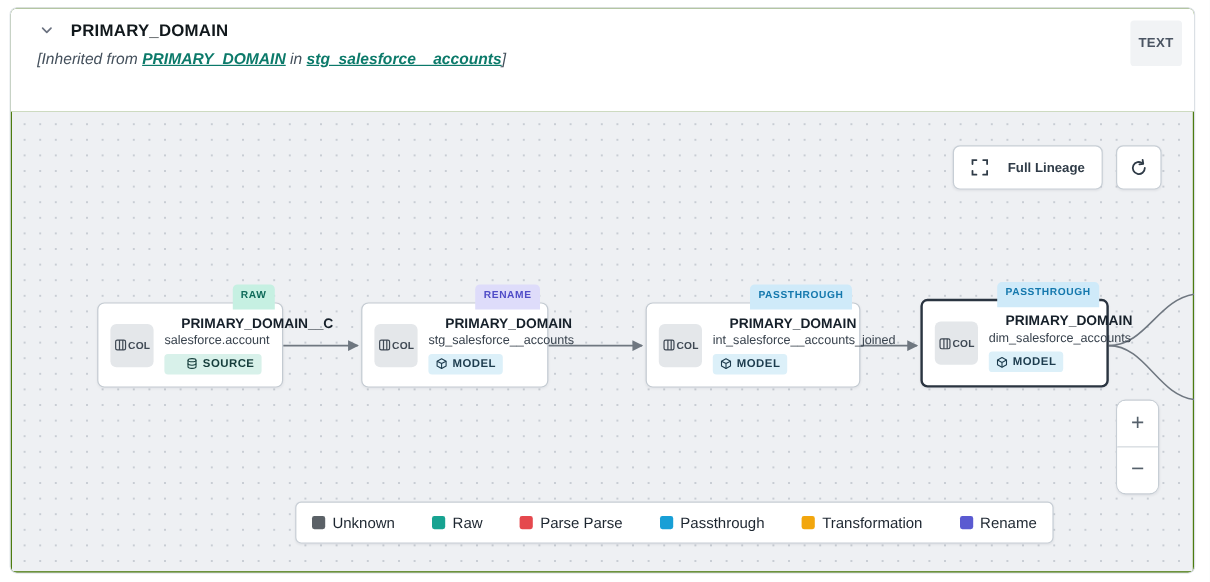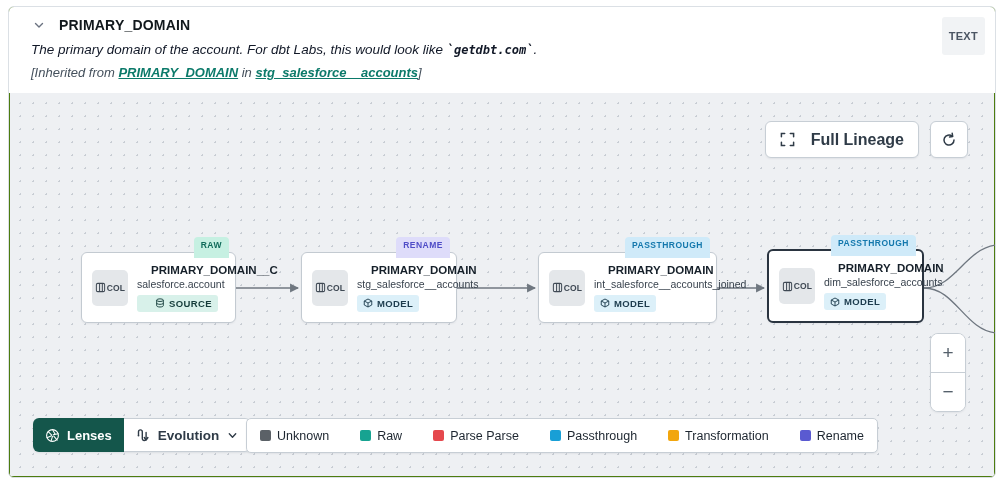--- a/index.html
+++ b/index.html
@@ -34,21 +34,21 @@
   .kind-badge { display:inline-flex; align-items:center; gap:4px; font-size:9.5px; font-weight:700; letter-spacing:.4px; border-radius:3px; padding:3px 6px; margin-top:3px; align-self:flex-start; }
   .kind-source { background:#d8f1ea; color:#143c3a;padding-left:18px; }
   .kind-model { background:#dcf0f9; color:#1d3c4e; }
 
   .evo-badge { position:absolute; top:-16px; right:6px; font-size:8.5px; font-weight:700; letter-spacing:.5px; padding:3px 7px 8px 7px; border-radius:4px 4px 0 0; z-index:0; }
   .evo-raw { background:#c6f0e2; color:#0f6b5a; }
   .evo-rename { background:#dedcfa; color:#4f4cc7; }
   .evo-passthrough { background:#cfeaf9; color:#1478ad; }
 
   
-  .btn { background:#fff; border:1px solid #c7ced5; border-radius:6px; display:flex; align-items:center; justify-content:center; gap:16px; cursor:pointer; color:#2f3b47; font-size:16px; font-weight:600; box-shadow:0 1px 2px rgba(16,24,40,.06); }
+  .btn { background:#fff; border:1px solid #c7ced5; border-radius:6px; display:flex; align-items:center; justify-content:center; gap:16px; cursor:pointer; color:#2f3b47; font-size:11px; font-weight:600; box-shadow:0 1px 2px rgba(16,24,40,.06); }
   .full-lineage { position:absolute; right:75px; top:28px; height:37px; padding:0 14px; }
   .refresh-btn { position:absolute; right:26px; top:28px; width:38px; height:37px; }
 
   .zoom-ctl { position:absolute; right:28px; bottom:64px; width:36px; border:1px solid #c7ced5; border-radius:8px; background:#fff; overflow:hidden; box-shadow:0 1px 2px rgba(16,24,40,.06); display:flex; flex-direction:column; }
   .zoom-btn { height:38px; background:#fff; border:none; cursor:pointer; font-size:19px; color:#55606b; display:flex; align-items:center; justify-content:center; }
   .zoom-divider { height:1px; background:#c7ced5; }
 
   
   .lens-group { position:absolute; left:23px; bottom:24px; height:34px; display:flex; border-radius:6px; box-shadow:0 1px 2px rgba(16,24,40,.08); }
   .lenses-btn { background:#14564b; color:#fff; border:none; border-radius:6px 0 0 6px; display:flex; align-items:center; gap:7px; padding:0 12px; font-size:13px; font-weight:700; cursor:pointer; }
@@ -68,21 +68,20 @@
   <div class="header">
     <div class="header-row">
       <button class="chev-btn">
         <svg width="12" height="12" viewBox="0 0 12 12">
             <polyline points="2.5,4.5 6,8 9.5,4.5" fill="none" stroke="#6b7280" stroke-width="1.4" stroke-linecap="round" stroke-linejoin="round"></polyline>
           </svg>
       </button>
       <span class="hdr-title">PRIMARY_DOMAIN</span>
       <span class="type-badge">TEXT</span>
     </div>
-    <div class="desc"><span>The primary domain of the account. For dbt Labs, this would look like </span><code>`getdbt.com`</code><span>.</span></div>
     <div class="inherited"><span>[Inherited from </span><a>PRIMARY_DOMAIN</a><span> in </span><a>stg_salesforce__accounts</a><span>]</span></div>
   </div>
 
   <div class="canvas">
 
     <svg class="edges" width="986" height="385">
       <defs>
         <marker id="arrow" viewBox="0 0 8 8" refX="7" refY="4" markerWidth="7" markerHeight="7" orient="auto">
           <path d="M0,0 L8,4 L0,8 z" fill="#6f7780"></path>
         </marker>
@@ -199,40 +198,20 @@
           <path d="M11.2 1.3 L11.7 4.5 L8.5 4.9" fill="none" stroke="#2f3b47" stroke-width="1.5" stroke-linecap="round" stroke-linejoin="round"></path>
         </svg>
     </button>
 
     <div class="zoom-ctl">
       <button class="zoom-btn">+</button>
       <div class="zoom-divider"></div>
       <button class="zoom-btn">−</button>
     </div>
 
-    <div class="lens-group">
-      <button class="lenses-btn">
-        <svg width="15" height="15" viewBox="0 0 16 16">
-            <circle cx="8" cy="8" r="6.3" fill="none" stroke="#fff" stroke-width="1.2"></circle>
-            <path d="M8 1.7 L10.8 6.6 M14.2 6.2 L8.7 7.2 M13 12.9 L9.4 8.6 M6.4 14 L8 8.9 M2.1 10.3 L7 8.2 M3.4 3.9 L6.9 7.4" stroke="#fff" stroke-width="1.1" fill="none" stroke-linecap="round"></path>
-          </svg>
-        <span>Lenses</span>
-      </button>
-      <button class="lens-select">
-        <svg width="14" height="15" viewBox="0 0 14 15">
-            <path d="M2.5 7 V3.8 a1.9 1.9 0 0 1 3.8 0 V10.6 a1.9 1.9 0 0 0 3.8 0 V4.5" fill="none" stroke="#2f3b47" stroke-width="1.4" stroke-linecap="round"></path>
-            <path d="M8.3 9.5 L10.1 12 L11.9 9.5" fill="none" stroke="#2f3b47" stroke-width="1.4" stroke-linecap="round" stroke-linejoin="round"></path>
-            <circle cx="2.5" cy="7.6" r="0.9" fill="#2f3b47"></circle>
-          </svg>
-        <span>Evolution</span>
-        <svg width="11" height="11" viewBox="0 0 12 12">
-            <polyline points="2.5,4.2 6,7.8 9.5,4.2" fill="none" stroke="#2f3b47" stroke-width="1.5" stroke-linecap="round" stroke-linejoin="round"></polyline>
-          </svg>
-      </button>
-    </div>
 
     <div class="legend">
       <span class="legend-item">
           <span class="swatch" style="background: rgb(91, 97, 103);"></span>
           <span>Unknown</span>
         </span>
       <span class="legend-item">
           <span class="swatch" style="background: rgb(23, 163, 145);"></span>
           <span>Raw</span>
         </span>

